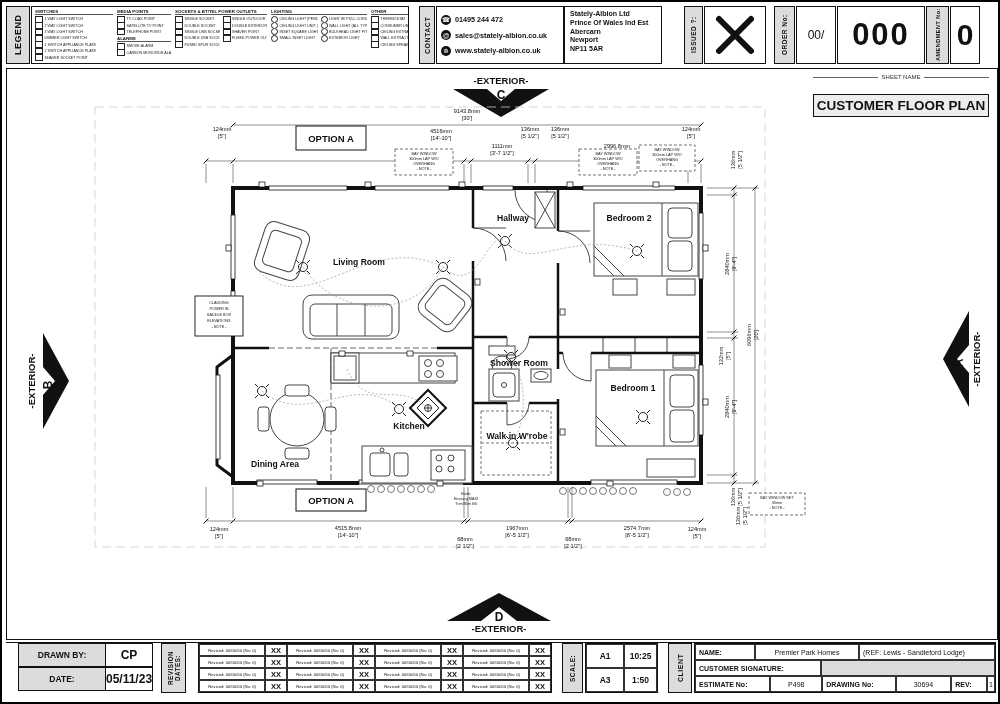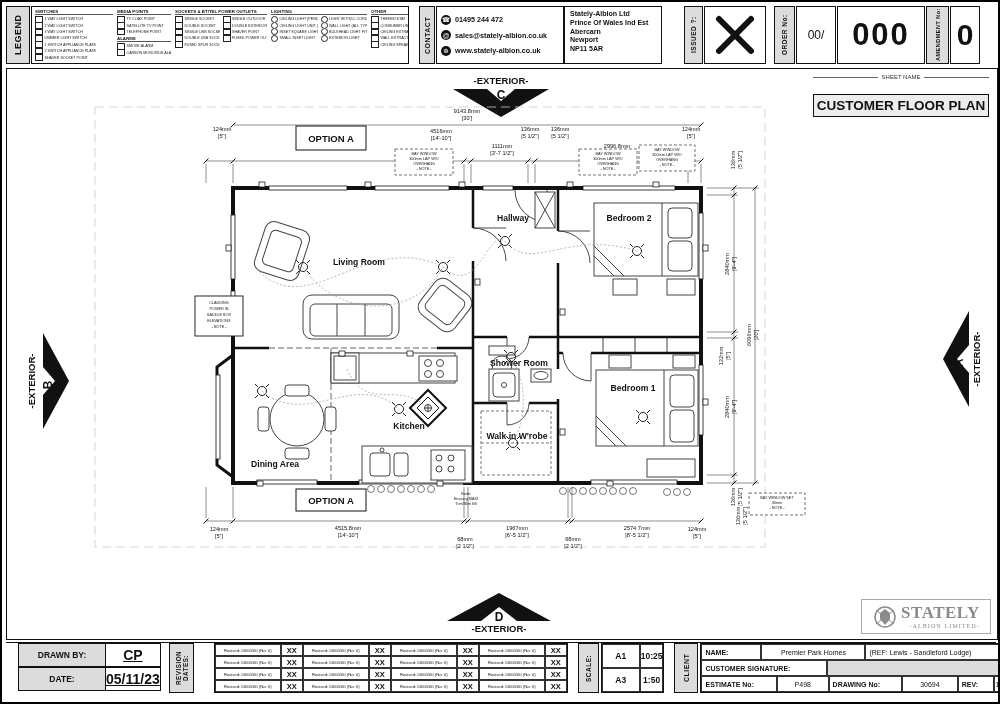--- a/index.html
+++ b/index.html
@@ -57,23 +57,23 @@
   .optt{font-size:9.5px;font-weight:bold;text-anchor:middle;}
   .mk-lab{font-size:9.5px;font-weight:bold;text-anchor:middle;}
   .mk-let{font-size:12px;font-weight:bold;text-anchor:middle;}
   
   .tb{position:absolute;left:4px;top:640px;width:990px;height:60px;border-top:1.2px solid #111;
       display:flex;align-items:flex-start;padding:0;box-sizing:border-box;}
   .tbl{display:flex;flex-direction:column;height:48px;}
   .drawn{width:150px;margin-left:12px;}
   .drawn .r{flex:1;display:flex;}
   .drawn .l{width:86px;background:#dcdcdc;border:1px solid #111;display:flex;align-items:center;justify-content:center;font-weight:bold;font-size:8.5px;}
-  .drawn .v{flex:1;border:1px solid #111;border-left:none;display:flex;align-items:center;justify-content:center;font-weight:bold;font-size:14px;text-decoration:underline;}
+  .drawn .v{flex:1;border:1px solid #111;border-left:none;display:flex;align-items:center;justify-content:center;font-weight:bold;font-size:12px;}
   .rev-label{width:23px;height:48px;margin-left:8px;font-size:6.3px;background:#dcdcdc;border:1px solid #111;}
-  .rev-grid{width:352px;height:48px;margin-left:20px;display:grid;grid-template-columns:repeat(4,66px 22px);border:1px solid #111;}
+  .rev-grid{width:352px;height:48px;margin-left:12px;display:grid;grid-template-columns:repeat(4,66px 22px);border:1px solid #111;}
   .rev-e,.rev-x{border:.5px solid #333;display:flex;align-items:center;justify-content:center;overflow:hidden;}
   .rev-e{font-size:4.2px;white-space:nowrap;}
   .rev-x{font-size:7.5px;font-weight:bold;}
   .scale-label{width:19px;height:48px;margin-left:10px;font-size:6.5px;background:#dcdcdc;border:1px solid #111;}
   .scale-tbl{width:80px;height:48px;margin-left:2px;display:grid;grid-template-columns:38px 1fr;border:1px solid #111;}
   .scale-tbl div{border:.6px solid #333;display:flex;align-items:center;justify-content:center;font-size:8.5px;font-weight:bold;}
   .client-label{width:22px;height:48px;margin-left:10px;font-size:7px;background:#dcdcdc;border:1px solid #111;}
   .client-tbl{width:300px;height:48px;margin-left:2px;display:flex;flex-direction:column;border:1px solid #111;}
   .client-tbl .r{flex:1;display:flex;}
   .client-tbl .c{border:.6px solid #333;display:flex;align-items:center;font-size:7px;padding:0 3px;white-space:nowrap;overflow:hidden;}
@@ -722,32 +722,20 @@
         <text class="roomt" x="506" y="152">Hallway</text>
         <text class="roomt" x="622" y="152">Bedroom 2</text>
         <text class="roomt" x="512" y="297">Shower Room</text>
         <text class="roomt" x="510" y="370">Walk in W'robe</text>
         <text class="roomt" x="626" y="322">Bedroom 1</text>
         <text class="roomt" x="402" y="360">Kitchen</text>
         <text class="roomt" x="268" y="398">Dining Area</text>
       </g>
     </svg>
 
-    <div class="logo">
-      <svg width="26" height="26">
-        <circle cx="13" cy="13" r="10" fill="none" stroke="#8b8b8b" stroke-width="1.5"></circle>
-        <path d="M13 5 L18 9 L18 15 L13 21 L8 15 L8 9 Z" fill="#8b8b8b"></path>
-        <line x1="4" y1="6" x2="22" y2="20" stroke="#8b8b8b" stroke-width="1"></line>
-        <line x1="22" y1="6" x2="4" y2="20" stroke="#8b8b8b" stroke-width="1"></line>
-      </svg>
-      <div>
-        <div class="nm">STATELY</div>
-        <div class="sub">-ALBION LIMITED-</div>
-      </div>
-    </div>
   </div>
 
   <div class="tb">
     <div class="tbl drawn">
       <div class="r">
         <div class="l">DRAWN BY:</div>
         <div class="v">CP</div>
       </div>
       <div class="r">
         <div class="l">DATE:</div>

